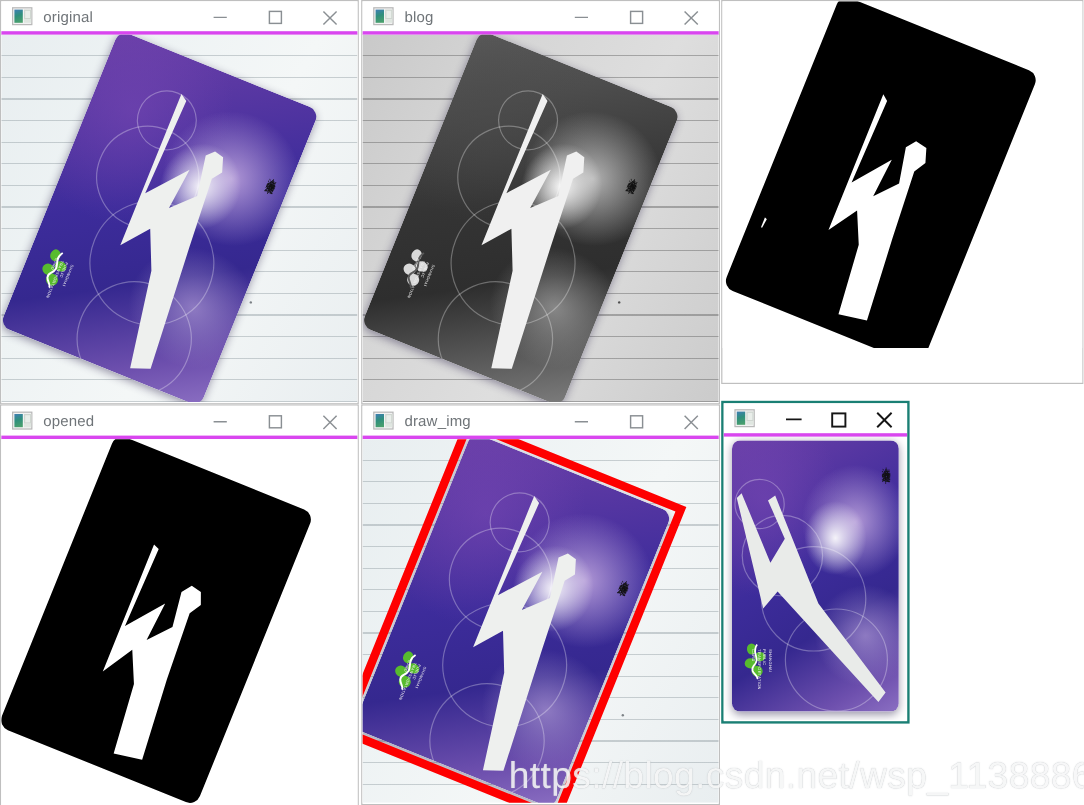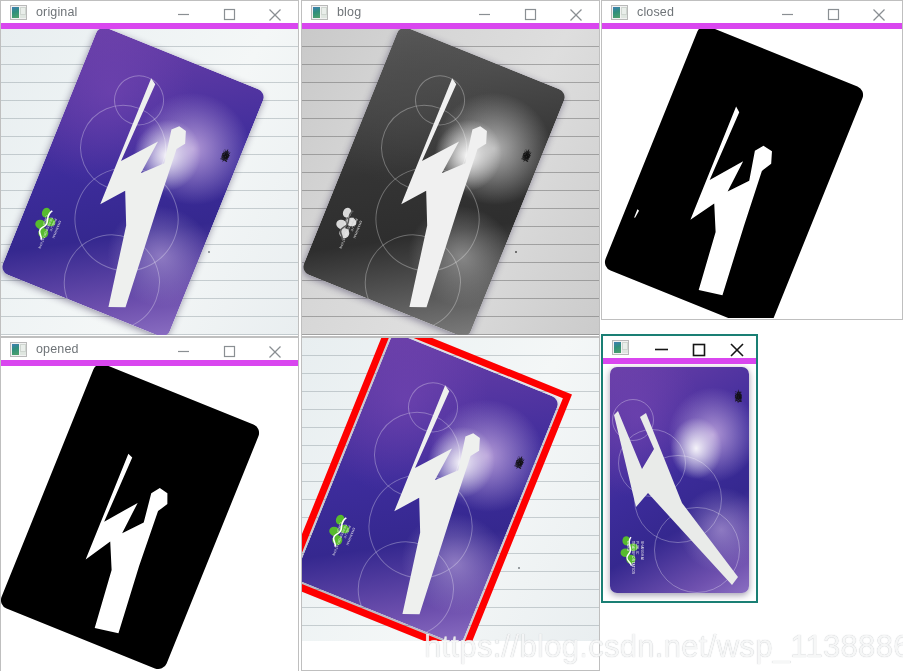--- a/index.html
+++ b/index.html
@@ -4,21 +4,21 @@
 <style>
   * { margin:0; padding:0; box-sizing:border-box; }
   html,body { width:903px; height:671px; overflow:hidden; background:#ffffff;
               font-family:"Liberation Sans", sans-serif; }
 
   #screen { position:relative; width:903px; height:671px; background:#ffffff; }
 
   
   .win { position:absolute; background:#ffffff; overflow:hidden; }
   .titlebar { position:relative; height:28px; background:#ffffff;
-              border-bottom:6px solid #d946ef; display:flex; align-items:center; }
+              border-bottom:3px solid #d946ef; display:flex; align-items:center; }
   .win.framed { border:1px solid #bfbfbf; }
   .win.active { border:2px solid #1a7f74; }
 
   .app-icon { width:17px; height:15px; margin-left:9px; margin-right:9px;
               position:relative; background:#f2f2f2; border:1px solid #b9b9b9;
               flex:0 0 auto; }
   .app-icon i { position:absolute; display:block; }
   .app-icon .sq1 { left:1px; top:1px; width:7px; height:11px;
                    background:linear-gradient(160deg,#3f7fb5 0%,#2f8f7c 45%,#4fa36a 100%); }
   .app-icon .sq2 { left:9px; top:1px; width:6px; height:8px; background:#e9eeea; border:1px solid #cfd6d0;}
@@ -239,46 +239,20 @@
             <div>PUBLIC</div>
             <div>TRANSPORTATION</div>
             <div>CARD</div>
           </div>
         </div>
       </div>
     </div>
   </div>
 
   <div class="win framed" style="left:601px;top:0;width:302px;height:320px;">
-    <div class="titlebar">
-      <span class="app-icon">
-        <i class="sq1"></i>
-          <i class="sq2"></i>
-          <i class="sq3"></i>
-      </span>
-      <span class="wtitle">closed</span>
-      <span class="wbtns">
-        <span class="wbtn">
-          <svg width="13" height="13" viewBox="0 0 13 13">
-              <line class="stroke" x1="1" y1="6.5" x2="12" y2="6.5"></line>
-            </svg>
-        </span>
-        <span class="wbtn">
-          <svg width="13" height="13" viewBox="0 0 13 13">
-              <rect class="stroke" x="1.5" y="1.5" width="10" height="10"></rect>
-            </svg>
-        </span>
-        <span class="wbtn">
-          <svg width="14" height="14" viewBox="0 0 14 14">
-              <line class="stroke" x1="1.5" y1="1.5" x2="12.5" y2="12.5"></line>
-              <line class="stroke" x1="12.5" y1="1.5" x2="1.5" y2="12.5"></line>
-            </svg>
-        </span>
-      </span>
-    </div>
     <div class="canvas">
       <div class="paper blank"></div>
       <div class="cardwrap" style="left:43px;top:18px;width:178px;height:263px;transform:rotate(22deg);">
         <div class="card solid">
           <div class="glyph" style="left:36px;top:62px;width:104px;height:190px;">
             <svg viewBox="0 0 104 190" preserveAspectRatio="none">
               <path fill="#ffffff" d="M28 2 L33 6 L31 80 L55 50 L52 84 L68 66 L62 36 L68 28 L78 30 L82 42 L76 52 L80 110 L86 182 L62 186 L56 126 L44 100 L28 124 Z"></path>
             </svg>
           </div>
           <div class="glyph" style="left:10px;top:196px;width:5px;height:10px;">
@@ -326,20 +300,46 @@
             <svg viewBox="0 0 104 190" preserveAspectRatio="none">
               <path fill="#ffffff" d="M28 12 L33 14 L31 84 L55 54 L52 88 L68 70 L64 40 L70 32 L79 34 L83 44 L77 54 L80 112 L86 182 L62 186 L56 126 L44 100 L28 126 Z"></path>
             </svg>
           </div>
         </div>
       </div>
     </div>
   </div>
 
   <div class="win framed" style="left:301px;top:337px;width:299px;height:334px;">
+    <div class="titlebar">
+      <span class="app-icon">
+        <i class="sq1"></i>
+          <i class="sq2"></i>
+          <i class="sq3"></i>
+      </span>
+      <span class="wtitle">draw_img</span>
+      <span class="wbtns">
+        <span class="wbtn">
+          <svg width="13" height="13" viewBox="0 0 13 13">
+              <line class="stroke" x1="1" y1="6.5" x2="12" y2="6.5"></line>
+            </svg>
+        </span>
+        <span class="wbtn">
+          <svg width="13" height="13" viewBox="0 0 13 13">
+              <rect class="stroke" x="1.5" y="1.5" width="10" height="10"></rect>
+            </svg>
+        </span>
+        <span class="wbtn">
+          <svg width="14" height="14" viewBox="0 0 14 14">
+              <line class="stroke" x1="1.5" y1="1.5" x2="12.5" y2="12.5"></line>
+              <line class="stroke" x1="12.5" y1="1.5" x2="1.5" y2="12.5"></line>
+            </svg>
+        </span>
+      </span>
+    </div>
     <div class="canvas">
       <div class="paper"></div>
       <div class="dot" style="left:216px;top:229px;"></div>
       <div class="cardwrap" style="left:35px;top:18px;width:180px;height:266px;transform:rotate(22deg);">
         <div class="card">
           <div class="rings">
             <span style="left:40px;top:30px;width:50px;height:50px;"></span>
             <span style="left:25px;top:62px;width:86px;height:86px;"></span>
             <span style="left:46px;top:118px;width:104px;height:104px;"></span>
             <span style="left:60px;top:186px;width:96px;height:96px;"></span>

